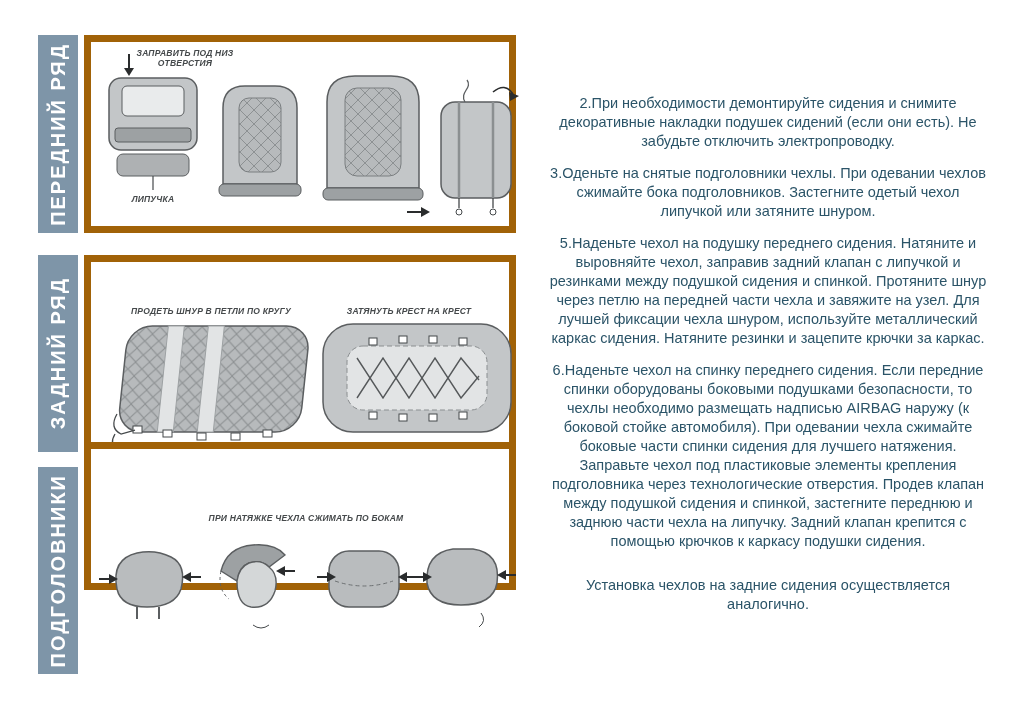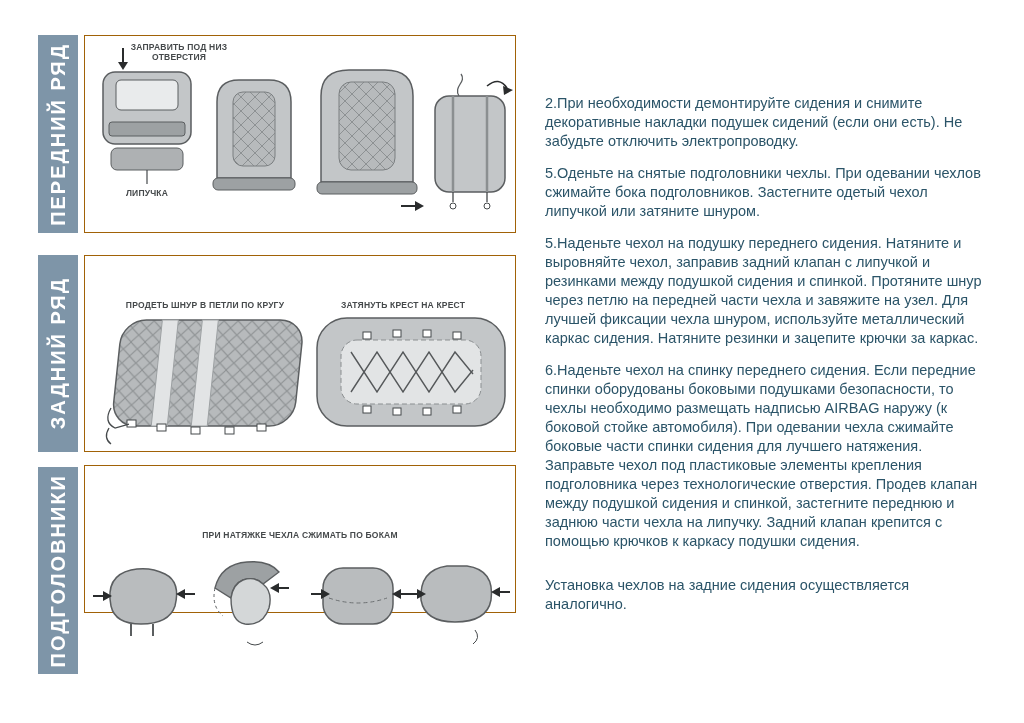--- a/index.html
+++ b/index.html
@@ -11,27 +11,27 @@
     position:absolute;left:38px;width:40px;background:#7e95a8;
     display:flex;align-items:center;justify-content:center;
   }
   .vbar span{
     writing-mode:vertical-rl;transform:rotate(180deg);
     color:#ffffff;font-weight:bold;font-size:20px;letter-spacing:2px;
     white-space:nowrap;
   }
   .panel{
     position:absolute;left:84px;width:432px;background:#ffffff;
-    border:1px solid #a16207;box-sizing:border-box;
+    border:7px solid #a16207;box-sizing:border-box;font-style:italic;
   }
   .steps{
     position:absolute;left:545px;top:94px;width:446px;
     color:#2b5468;font-size:14.5px;line-height:19px;
   }
-  .steps p{margin:0 0 13px 0;}
+  .steps p{margin:0 0 13px 0;text-align:center;}
   .steps p.footer{margin-top:25px;}
   .ann{
     font-family:"Liberation Sans",sans-serif;font-size:8.5px;
     font-weight:bold;fill:#45494b;letter-spacing:.2px;
   }
   svg{display:block;}
 </style>
 </head>
 <body>
 
@@ -143,21 +143,21 @@
           <rect x="108" y="94" width="8" height="7"></rect>
             <rect x="138" y="92" width="8" height="7"></rect>
         </g>
       </g>
     </svg>
   </div>
 
   <div class="vbar" style="top:467px;height:207px">
     <span>ПОДГОЛОВНИКИ</span>
   </div>
-  <div class="panel" style="top:465px;height:148px">
+  <div class="panel" style="top:442px;height:148px">
     <svg viewBox="0 0 430 207" width="430" height="207">
       <text class="ann" x="215" y="72" text-anchor="middle">ПРИ НАТЯЖКЕ ЧЕХЛА СЖИМАТЬ ПО БОКАМ</text>
 
       <g transform="translate(18,98)">
         <path d="M8 42 Q2 12 28 6 Q46 2 62 10 Q78 18 72 42 Q66 60 38 60 Q12 60 8 42 Z" fill="#b9bcbe" stroke="#5b5e60" stroke-width="1.5"></path>
         <path d="M28 60 v12 M50 60 v12" stroke="#5b5e60" stroke-width="2" fill="none"></path>
         <g>
           <path d="M-10 32 h10" stroke="#2a2c2d" stroke-width="2" fill="none"></path>
           <polygon points="0,27 9,32 0,37" fill="#2a2c2d"></polygon>
           <path d="M92 30 h-10" stroke="#2a2c2d" stroke-width="2" fill="none"></path>
@@ -195,19 +195,19 @@
           <path d="M95 32 h-10" stroke="#2a2c2d" stroke-width="2" fill="none"></path>
           <polygon points="85,27 76,32 85,37" fill="#2a2c2d"></polygon>
         </g>
         <path d="M60 70 q6 8 -2 14" stroke="#45494b" fill="none"></path>
       </g>
     </svg>
   </div>
 
   <div class="steps">
     <p>2.При необходимости демонтируйте сидения и снимите декоративные накладки подушек сидений (если они есть). Не забудьте отключить электропроводку.</p>
-    <p>5.Оденьте на снятые подголовники чехлы. При одевании чехлов сжимайте бока подголовников. Застегните одетый чехол липучкой или затяните шнуром.</p>
+    <p>3.Оденьте на снятые подголовники чехлы. При одевании чехлов сжимайте бока подголовников. Застегните одетый чехол липучкой или затяните шнуром.</p>
     <p>5.Наденьте чехол на подушку переднего сидения. Натяните и выровняйте чехол, заправив задний клапан с липучкой и резинками между подушкой сидения и спинкой. Протяните шнур через петлю на передней части чехла и завяжите на узел. Для лучшей фиксации чехла шнуром, используйте металлический каркас сидения. Натяните резинки и зацепите крючки за каркас.</p>
     <p>6.Наденьте чехол на спинку переднего сидения. Если передние спинки оборудованы боковыми подушками безопасности, то чехлы необходимо размещать надписью AIRBAG наружу (к боковой стойке автомобиля). При одевании чехла сжимайте боковые части спинки сидения для лучшего натяжения. Заправьте чехол под пластиковые элементы крепления подголовника через технологические отверстия. Продев клапан между подушкой сидения и спинкой, застегните переднюю и заднюю части чехла на липучку. Задний клапан крепится с помощью крючков к каркасу подушки сидения.</p>
     <p class="footer">Установка чехлов на задние сидения осуществляется аналогично.</p>
   </div>
 
 </div>
 
 </body></html>

